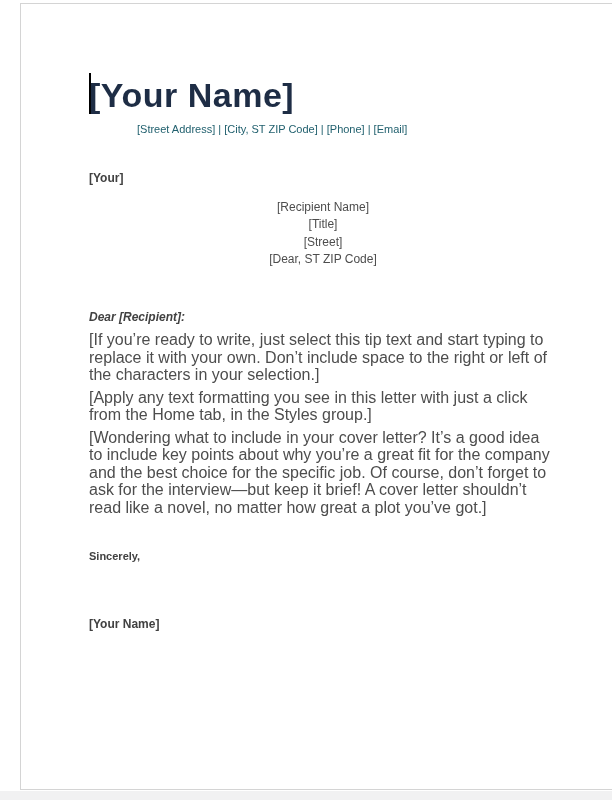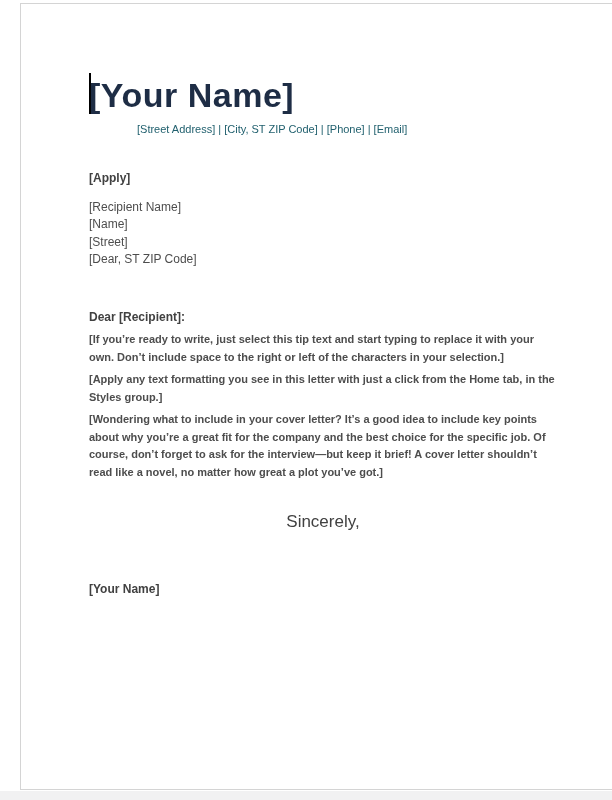--- a/index.html
+++ b/index.html
@@ -64,72 +64,72 @@
   }
   .date-line {
     margin-top: 33px;
     font-size: 12px;
     line-height: 17.5px;
     font-weight: 700;
     color: var(--bold-text, #414141);
   }
   .recipient-block {
     margin-top: 11px;
+    text-align: center;
   }
   .recipient-line {
     font-size: 12px;
     line-height: 17.5px;
     color: var(--body-text, #4d4d4d);
   }
   .salutation {
     margin: 40px 0 0 0;
     font-size: 12px;
     line-height: 17.5px;
     font-weight: 700;
     color: var(--bold-text, #414141);
+    font-style: italic;
   }
   .body-para {
     margin: 5px 0 0 0;
-    font-size: 11px;
+    font-size: 16px;
     line-height: 17.5px;
     color: var(--body-text, #4d4d4d);
-    font-weight: bold;
   }
   .closing {
     margin: 32px 0 0 0;
-    font-size: 17px;
+    font-size: 11px;
     line-height: 17.5px;
-    font-weight: 400;
+    font-weight: 700;
     color: var(--bold-text, #414141);
-    text-align: center;
   }
   .signature {
     margin: 50px 0 0 0;
     font-size: 12px;
     line-height: 17.5px;
     font-weight: 700;
     color: var(--bold-text, #414141);
   }
 </style>
 </head>
 <body>
 
 <div class="page">
   <div class="caret"></div>
   <div class="content">
 
     <h1 class="name-heading">[Your Name]</h1>
 
     <div class="contact-line">[Street Address] | [City, ST ZIP Code] | [Phone] | [Email]</div>
 
-    <div class="date-line">[Apply]</div>
+    <div class="date-line">[Your]</div>
 
     <div class="recipient-block">
       <div class="recipient-line">[Recipient Name]</div>
-      <div class="recipient-line">[Name]</div>
+      <div class="recipient-line">[Title]</div>
       <div class="recipient-line">[Street]</div>
       <div class="recipient-line">[Dear, ST ZIP Code]</div>
     </div>
 
     <p class="salutation">Dear [Recipient]:</p>
 
     <p class="body-para">[If you’re ready to write, just select this tip text and start typing to replace it with your own. Don’t include space to the right or left of the characters in your selection.]</p>
 
     <p class="body-para">[Apply any text formatting you see in this letter with just a click from the Home tab, in the Styles group.]</p>
 

